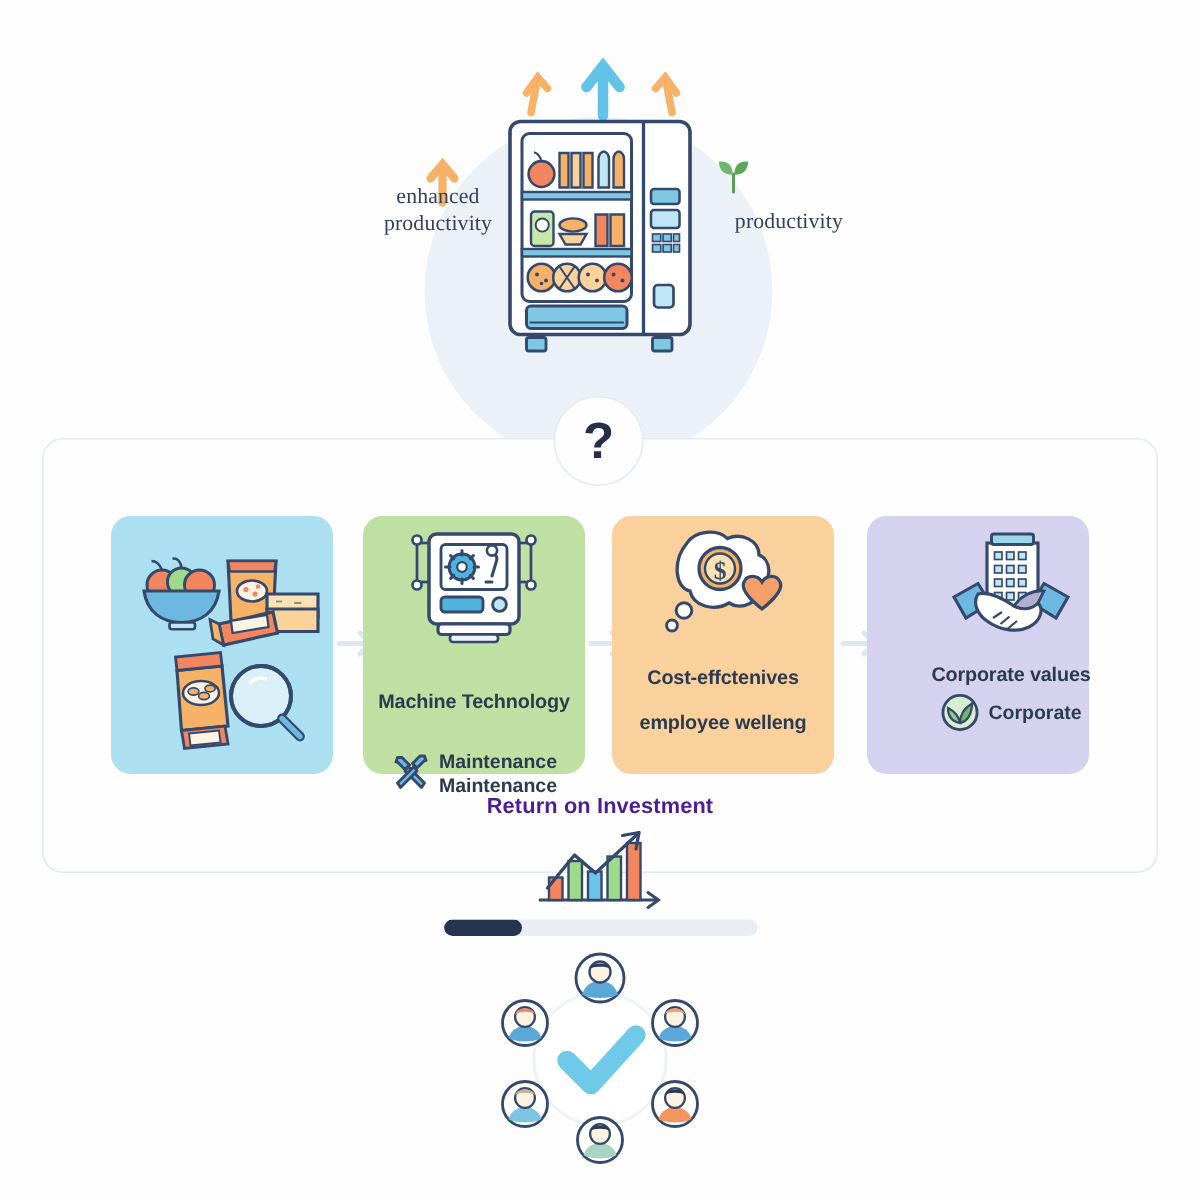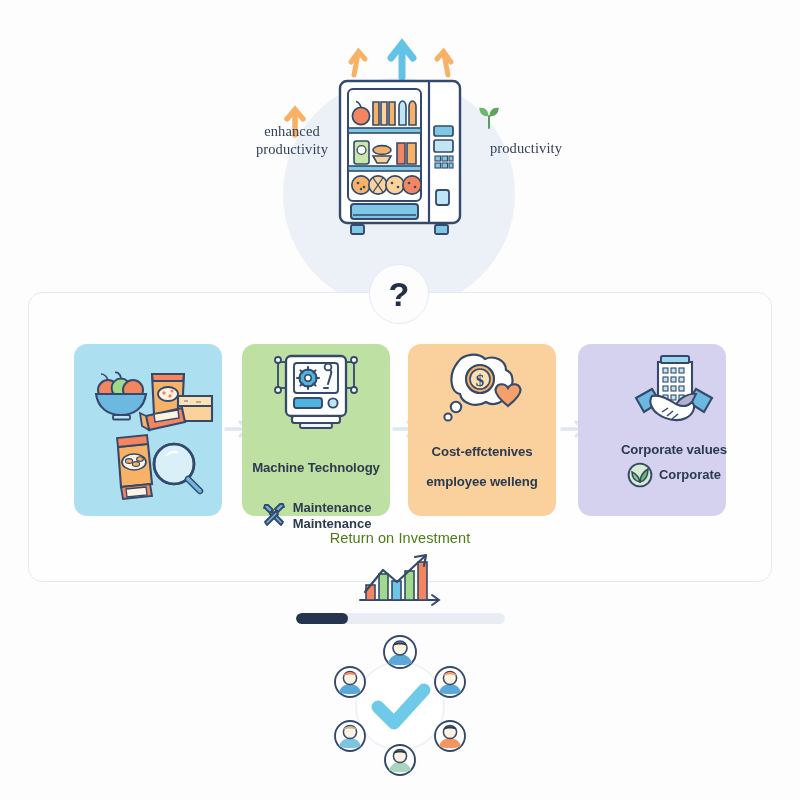--- a/index.html
+++ b/index.html
@@ -73,21 +73,21 @@
     display:flex;align-items:center;justify-content:center;gap:6px;
     font-size:13px;line-height:16px;font-weight:600;color:#2b3a4f;
     width:148px;margin-top:4px;
   }
   .card-sub .sub-txt{text-align:left;}
   .flow-arrow{position:absolute;top:72px;width:30px;height:26px;}
 
   
   .roi-title{
     position:absolute;left:0;top:530px;width:800px;text-align:center;
-    font-size:14.5px;font-weight:400;color:#4d7c0f;letter-spacing:.1px;
+    font-size:14.5px;font-weight:700;color:#4c1d95;letter-spacing:.1px;
   }
   .roi-chart{position:absolute;left:352px;top:552px;width:96px;height:56px;}
   .progress{
     position:absolute;left:296px;top:613px;width:209px;height:11px;
     border-radius:6px;background:#e8edf3;overflow:hidden;
   }
   .progress-fill{height:11px;width:25%;background:#26354f;border-radius:6px;}
 
   
   .team{position:absolute;left:310px;top:636px;width:180px;height:140px;}

